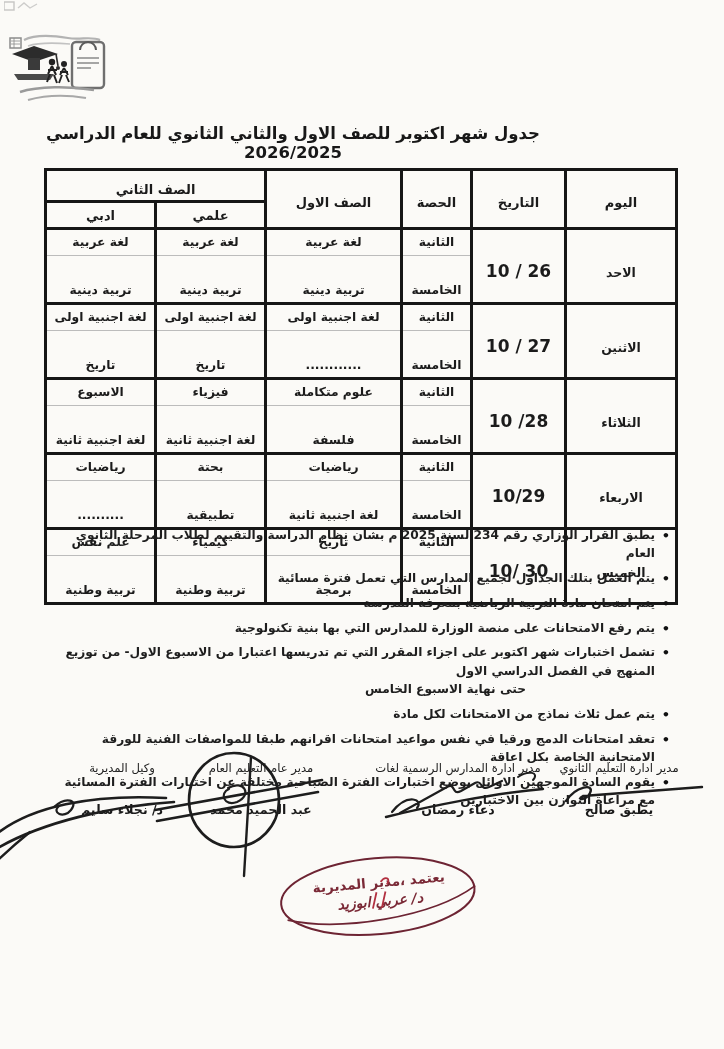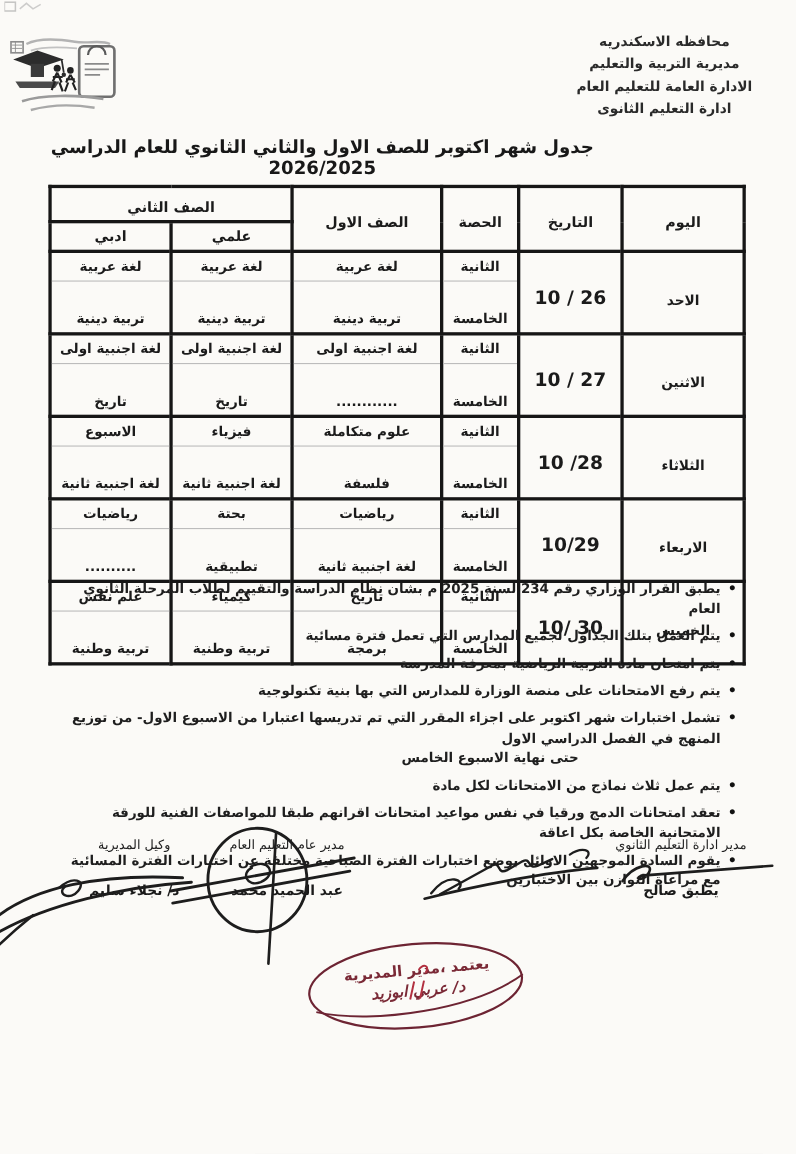--- a/index.html
+++ b/index.html
@@ -87,26 +87,20 @@
     <circle cx="52" cy="40" r="2" fill="#2c2c2c"></circle>
     <path d="M8 46 h40 l-4 6 h-32 z" fill="#4a4a4a"></path>
     <circle cx="46" cy="34" r="3.2" fill="#222"></circle>
     <path d="M46 38 l-4 8 M46 38 l4 9 M42 42 h9 M44 46 l-3 8 M48 47 l3 8" stroke="#222" stroke-width="2"></path>
     <circle cx="58" cy="36" r="3" fill="#222"></circle>
     <path d="M58 40 l-4 7 M58 40 l4 7 M54 44 h8 M56 47 l-3 8 M60 47 l3 7" stroke="#222" stroke-width="1.9"></path>
     <path d="M14 64 C32 58 64 58 88 62" fill="none" stroke="#9a9a9a" stroke-width="2.4"></path>
     <path d="M22 72 C40 67 62 67 80 70" fill="none" stroke="#a8a8a8" stroke-width="2.2"></path>
   </svg>
 
-  <div class="org-block">
-    <div>محافظه الاسكندريه</div>
-    <div>مديرية التربية والتعليم</div>
-    <div>الادارة العامة للتعليم العام</div>
-    <div>ادارة التعليم الثانوى</div>
-  </div>
 
   <div class="doc-title">جدول شهر اكتوبر للصف الاول والثاني الثانوي للعام الدراسي 2026/2025</div>
 
   <table class="sched">
     <colgroup>
       <col style="width:111px">
         <col style="width:94px">
         <col style="width:70px">
       <col style="width:136px">
         <col style="width:110px">
@@ -283,20 +277,24 @@
     </div>
     <div class="note">يتم عمل ثلاث نماذج من الامتحانات لكل مادة</div>
     <div class="note">تعقد امتحانات الدمج ورقيا في نفس مواعيد امتحانات اقرانهم طبقا للمواصفات الفنية للورقة الامتحانية الخاصة بكل اعاقة</div>
     <div class="note">يقوم السادة الموجهين الاوائل بوضع اختبارات الفترة الصباحية مختلفة عن اختبارات الفترة المسائية مع مراعاة التوازن بين الاختبارين</div>
   </div>
 
   <div class="sig" style="top:761px; left:536px; width:166px;">
     <div class="sig-title">مدير ادارة التعليم الثانوي</div>
     <div class="sig-name">يطبق صالح</div>
   </div>
+  <div class="sig" style="top:761px; left:362px; width:192px;">
+    <div class="sig-title">مدير ادارة المدارس الرسمية لغات</div>
+    <div class="sig-name">دعاء رمضان</div>
+  </div>
   <div class="sig" style="top:761px; left:176px; width:170px;">
     <div class="sig-title">مدير عام التعليم العام</div>
     <div class="sig-name">عبد الحميد محمد</div>
   </div>
   <div class="sig" style="top:761px; left:44px; width:156px;">
     <div class="sig-title">وكيل المديرية</div>
     <div class="sig-name">د/ نجلاء سليم</div>
   </div>
 
   <svg class="ink" width="724" height="1049" viewBox="0 0 724 1049">

